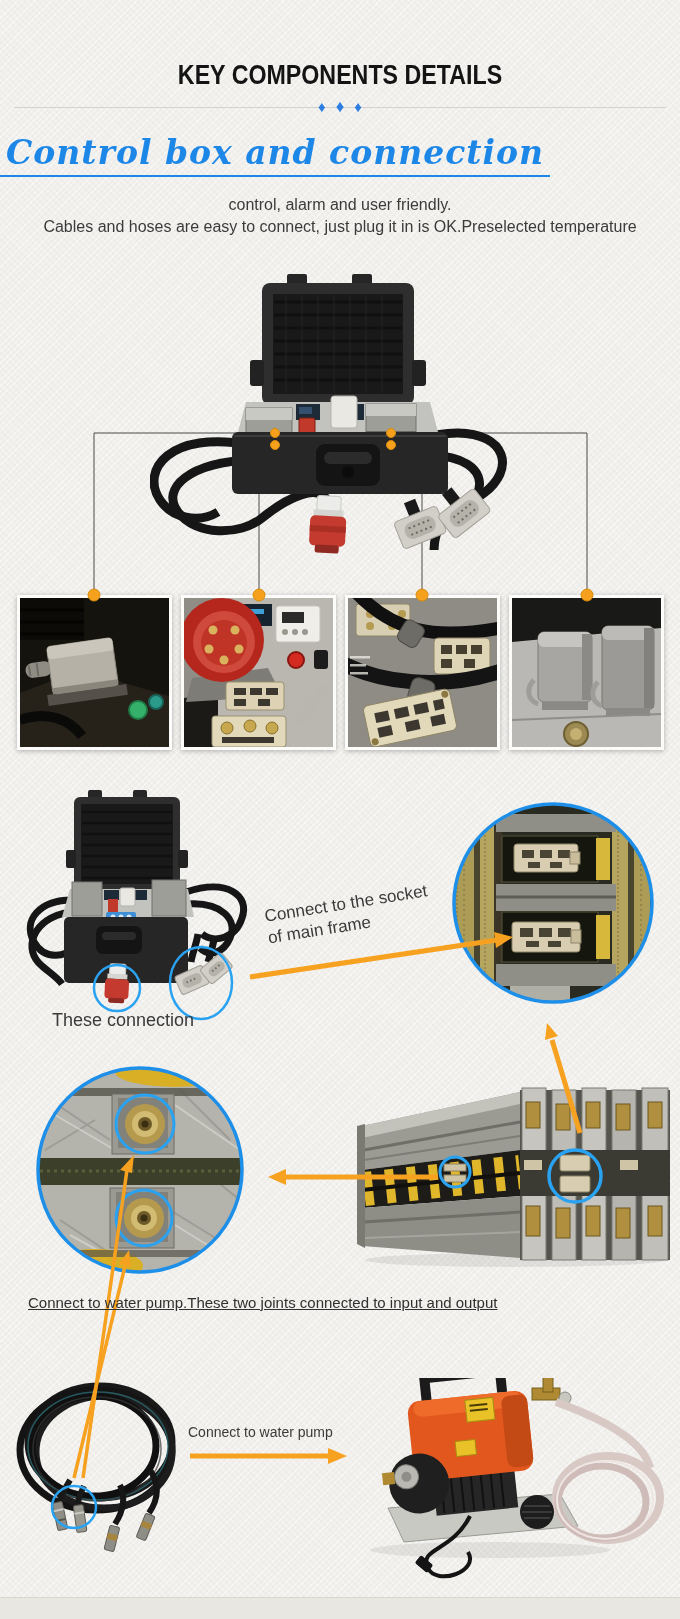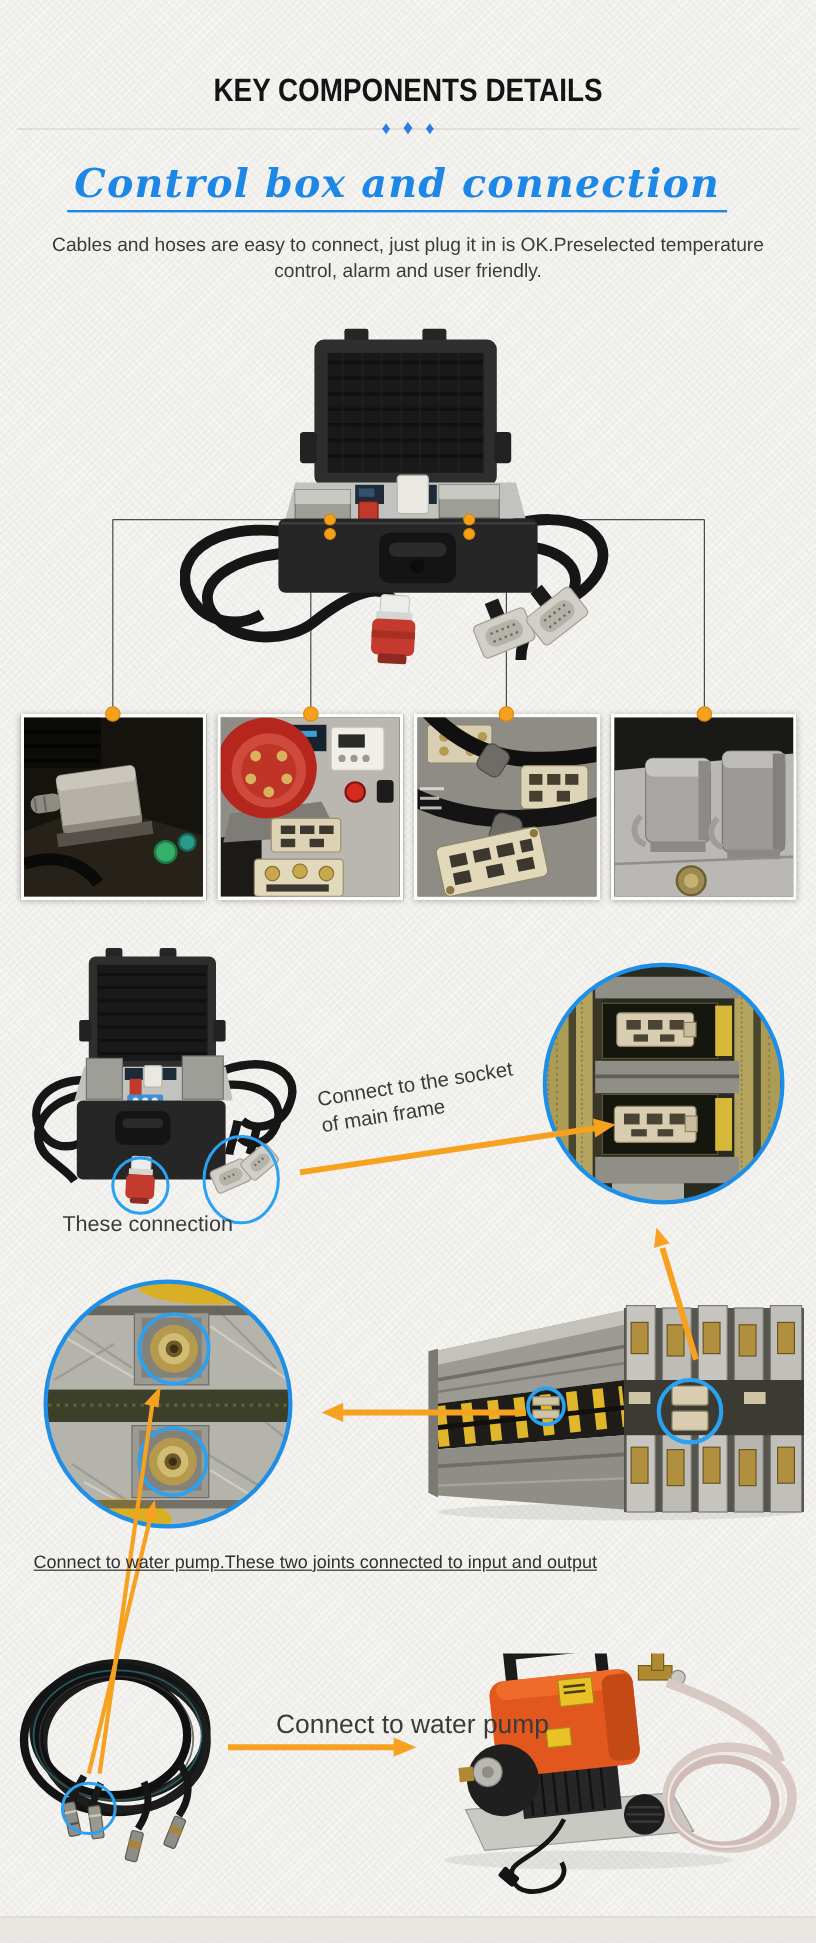--- a/index.html
+++ b/index.html
@@ -18,61 +18,61 @@
     top:60px;left:0;width:680px;text-align:center;
     font-size:27px;font-weight:900;color:#141414;letter-spacing:0px;
     transform:scaleX(0.86);transform-origin:center;
     font-family:"Liberation Sans",sans-serif;
   }
   .divider{top:107px;left:14px;width:652px;height:1px;background:#d4d2cd;}
   .diamond-row{top:95px;left:0;width:680px;text-align:center;line-height:24px;}
   .diamond-row span{color:#2b7de1;font-size:15px;margin:0 5px;}
   .diamond-row span.mid{font-size:17px;}
   .subtitle{
-    top:133px;left:0;width:606px;text-align:right;
+    top:133px;left:0;width:606px;text-align:left;
     font-family:"DejaVu Serif","Liberation Serif",serif;
     font-style:italic;font-weight:bold;font-size:33px;color:#1d87e8;letter-spacing:1px;
   }
   .subtitle .u{display:inline-block;border-bottom:2px solid #1d87e8;padding:0 6px 3px 6px;}
   .descr{
     top:194px;left:20px;width:640px;text-align:center;
     font-size:16px;color:#3b3b3b;line-height:22px;
   }
   
   .thumb{
     top:595px;width:149px;height:149px;border:3px solid #fcfcfb;
     box-shadow:0 1px 5px rgba(0,0,0,0.28);background:#222;
   }
   
   .socket-callout{
     top:906px;left:263px;font-size:17px;color:#3a3a3a;line-height:22px;
     transform:rotate(-9deg);transform-origin:left top;white-space:nowrap;
   }
   .power-label{top:1010px;left:52px;font-size:18px;color:#3a3a3a;}
   .pump-note{top:1292px;left:28px;font-size:15px;color:#303030;line-height:21px;white-space:nowrap;text-decoration:underline;}
-  .pump-label{top:1424px;left:188px;font-size:22px;color:#3a3a3a;margin-left:42px;}
+  .pump-label{top:1424px;left:188px;font-size:14px;color:#3a3a3a;}
   .bottom-strip{top:1597px;left:0;width:680px;height:22px;background:#e9e7e2;border-top:1px solid #d9d6d0;}
   svg{display:block;}
 </style>
 </head>
 <body>
 
 <div id="canvas">
 
   <div class="abs page-title noselect">KEY COMPONENTS DETAILS</div>
   <div class="abs divider"></div>
   <div class="abs diamond-row noselect">
     <span>♦</span><span class="mid">♦</span><span>♦</span>
   </div>
   <div class="abs subtitle noselect">
     <span class="u">Control box and connection</span>
   </div>
   <div class="abs descr">
+    <div>control, alarm and user friendly.</div>
     <div>Cables and hoses are easy to connect, just plug it in is OK.Preselected temperature</div>
-    <div>control, alarm and user friendly.</div>
   </div>
 
   <svg class="abs" style="left:0;top:0;z-index:1" width="680" height="1619" viewBox="0 0 680 1619">
     <g stroke="#4a4a4a" stroke-width="1">
       <line x1="94" y1="433" x2="587" y2="433"></line>
       <line x1="94" y1="433" x2="94" y2="595"></line>
       <line x1="259" y1="433" x2="259" y2="595"></line>
       <line x1="422" y1="433" x2="422" y2="595"></line>
       <line x1="587" y1="433" x2="587" y2="595"></line>
     </g>

